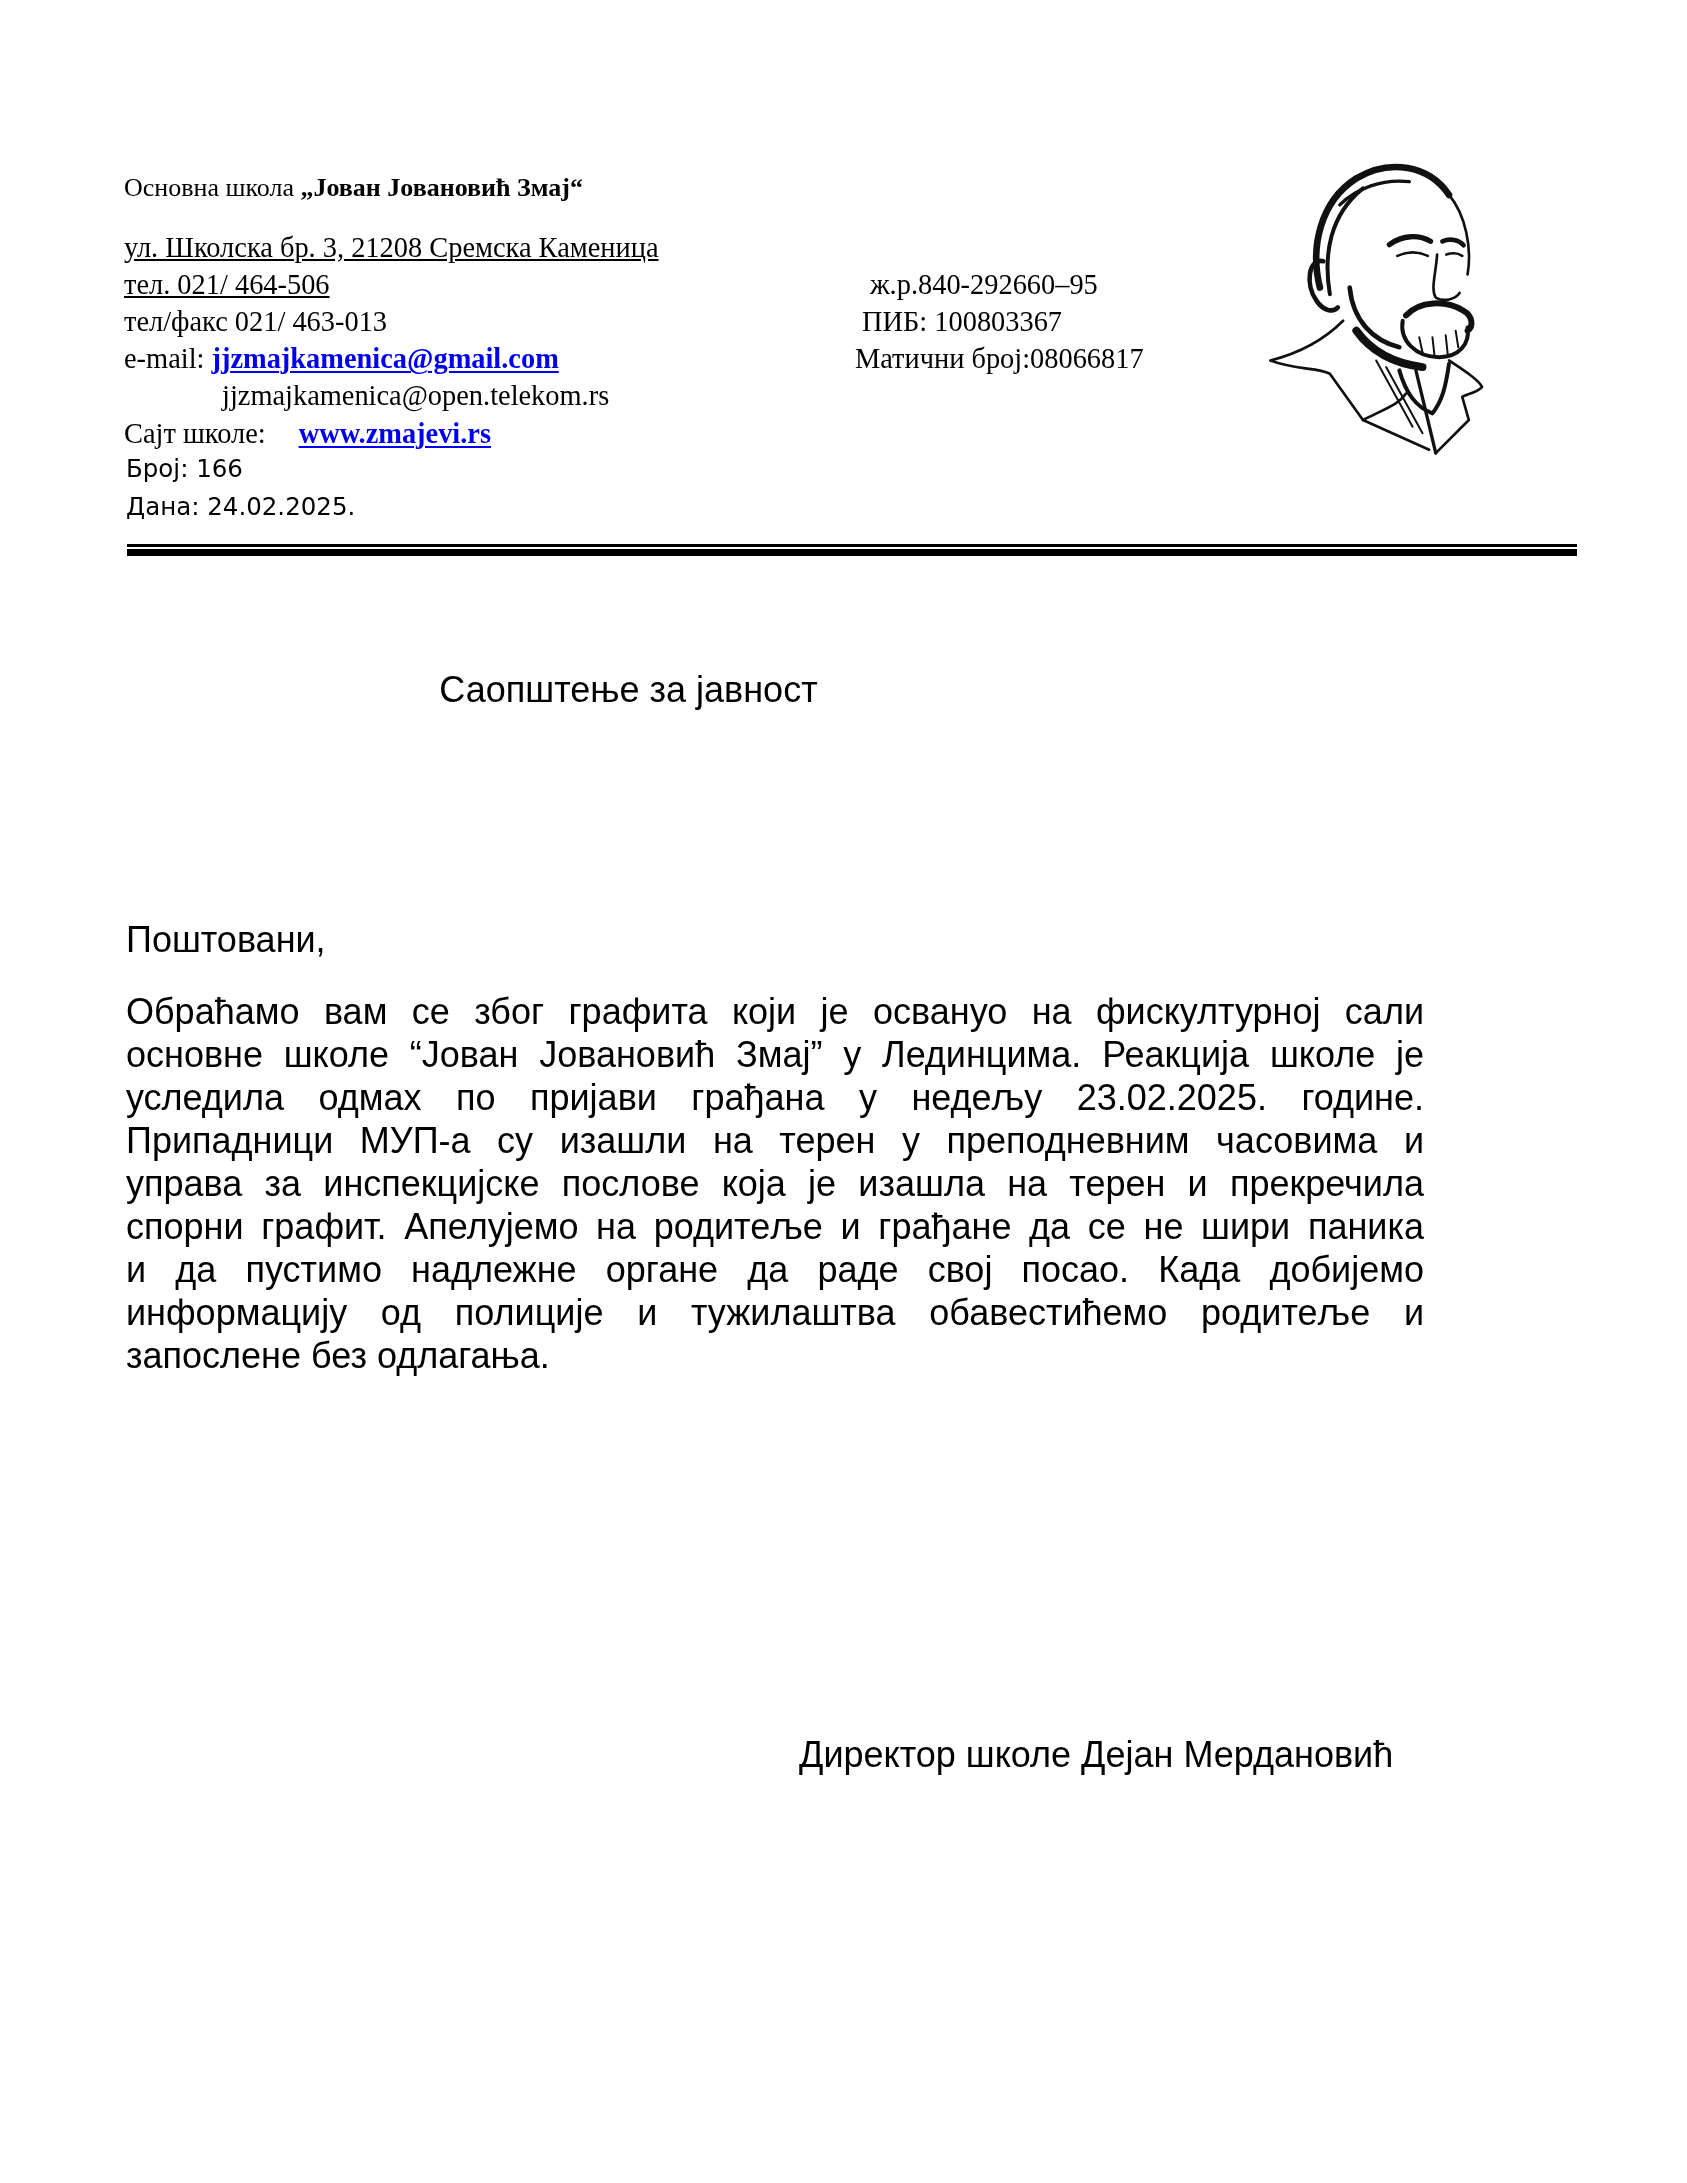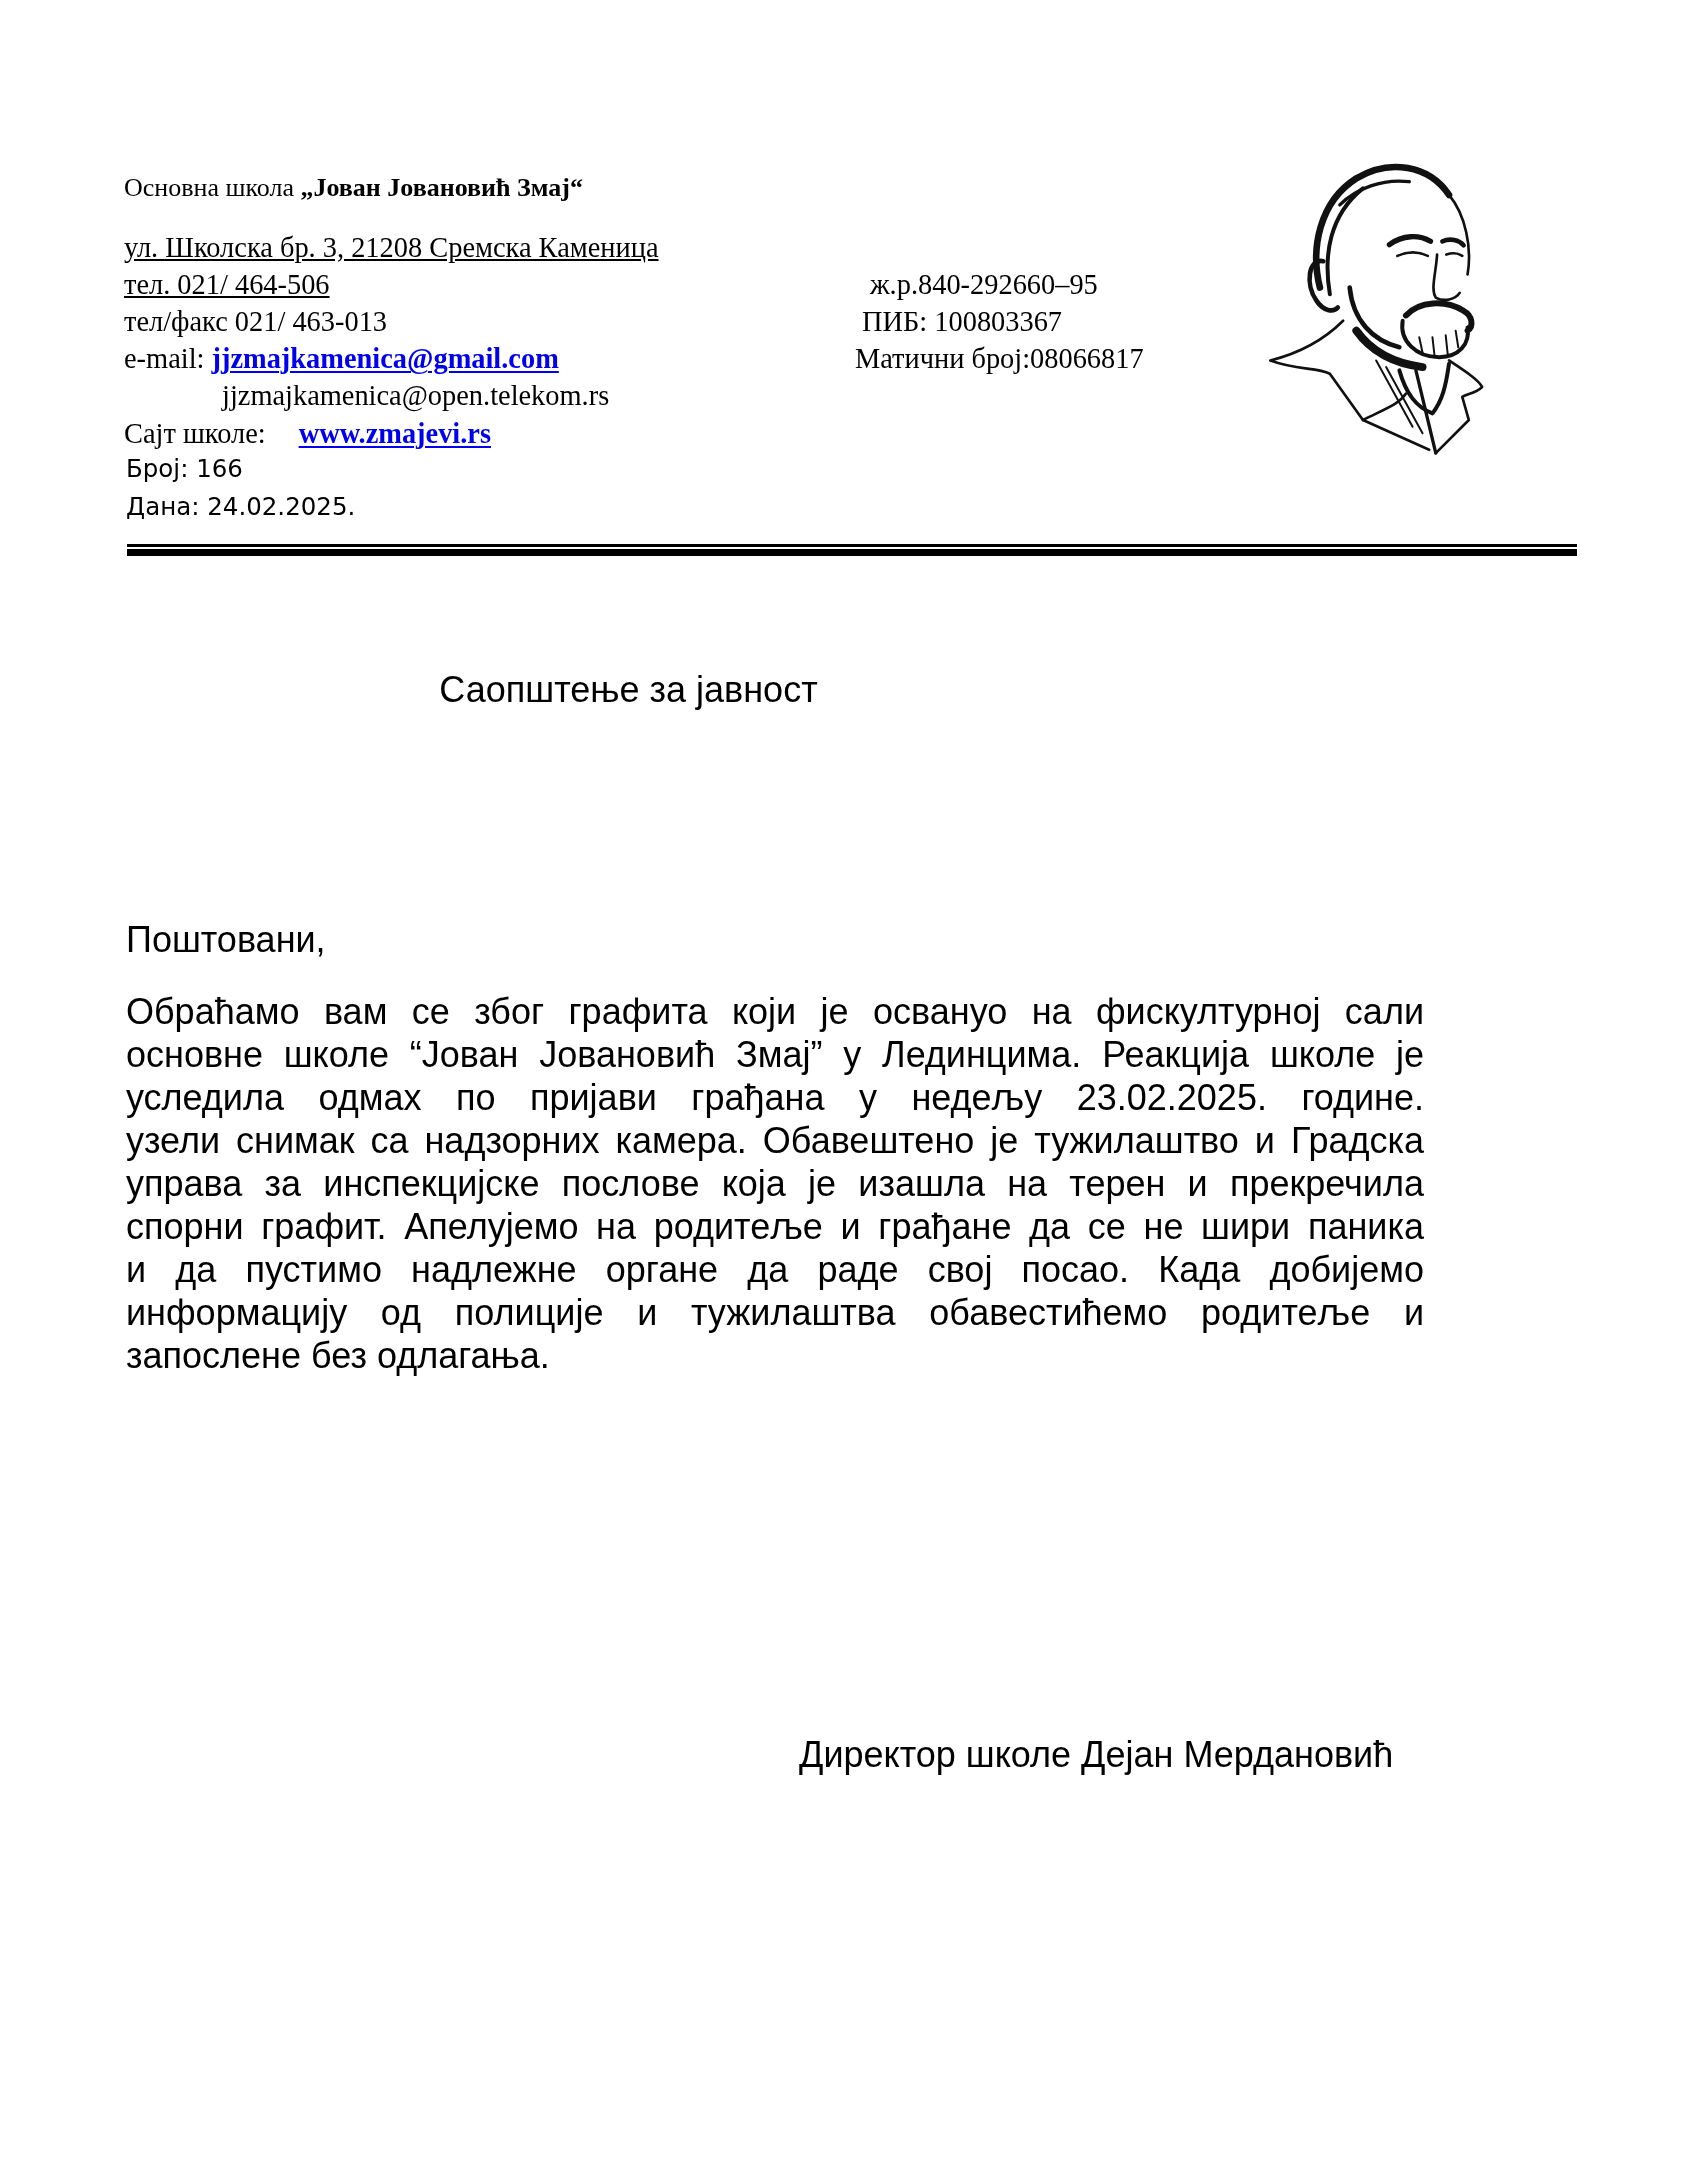--- a/index.html
+++ b/index.html
@@ -113,21 +113,21 @@
 <div id="rule-thick" class="abs"></div>
 
 <div id="doc-title" class="abs sans"><span>Саопштење за јавност</span></div>
 
 <div id="salutation" class="abs sans">Поштовани,</div>
 
 <div id="body-text" class="sans">
   <span class="ln">Обраћамо вам се због графита који је освануо на фискултурној сали</span>
   <span class="ln">основне школе “Јован Јовановић Змај” у Лединцима. Реакција школе је</span>
   <span class="ln">уследила одмах по пријави грађана у недељу 23.02.2025. године.</span>
-  <span class="ln">узели снимак са надзорних камера. Обавештено је тужилаштво и Градска</span>
+  <span class="ln">Припадници МУП-а су изашли на терен у преподневним часовима и</span>
   <span class="ln">управа за инспекцијске послове која је изашла на терен и прекречила</span>
   <span class="ln">спорни графит. Апелујемо на родитеље и грађане да се не шири паника</span>
   <span class="ln">и да пустимо надлежне органе да раде свој посао. Када добијемо</span>
   <span class="ln">информацију од полиције и тужилаштва обавестићемо родитеље и</span>
   <span class="ln last">запослене без одлагања.</span>
 </div>
 
 <div id="signature" class="abs sans">Директор школе Дејан Мердановић</div>
 
 

